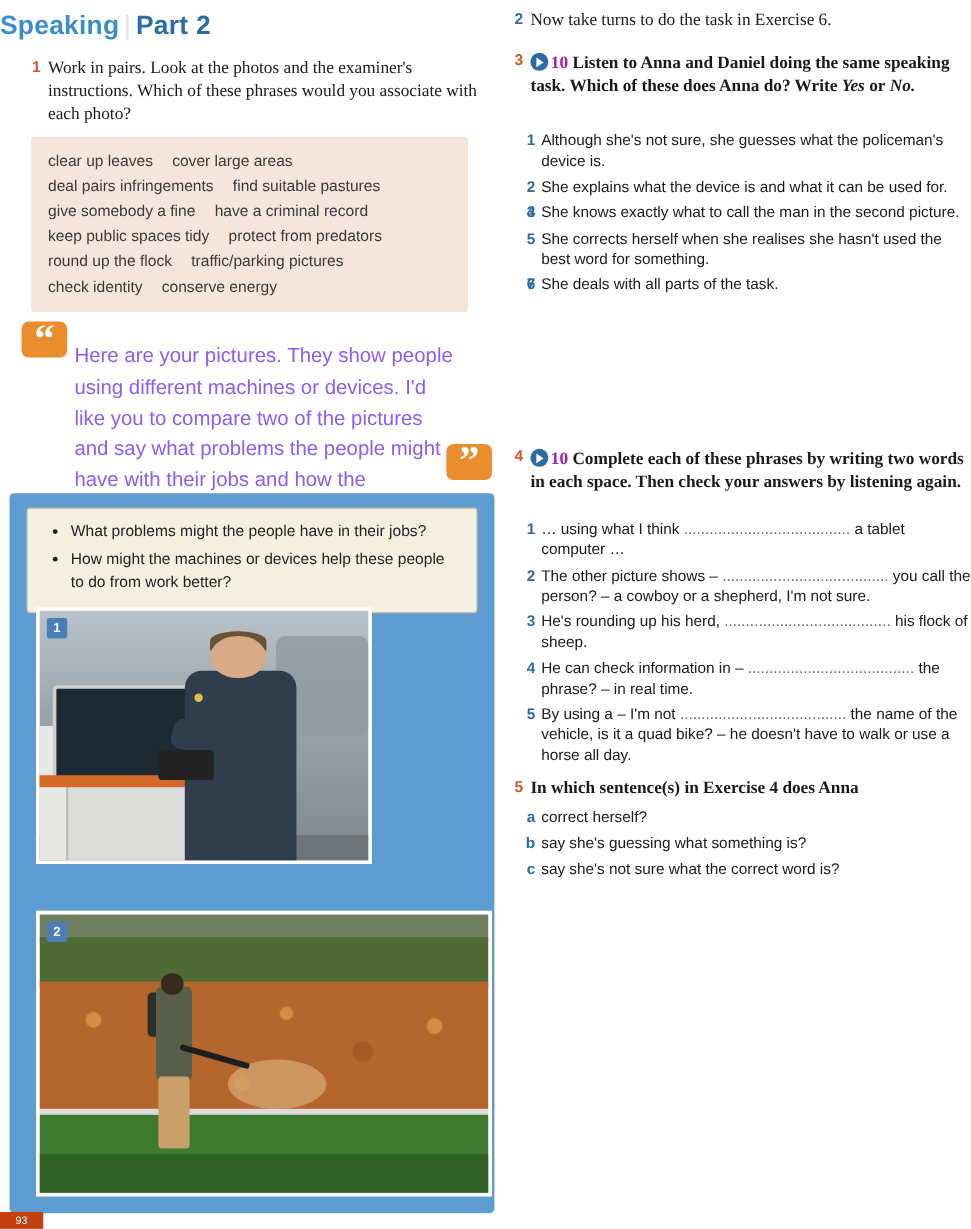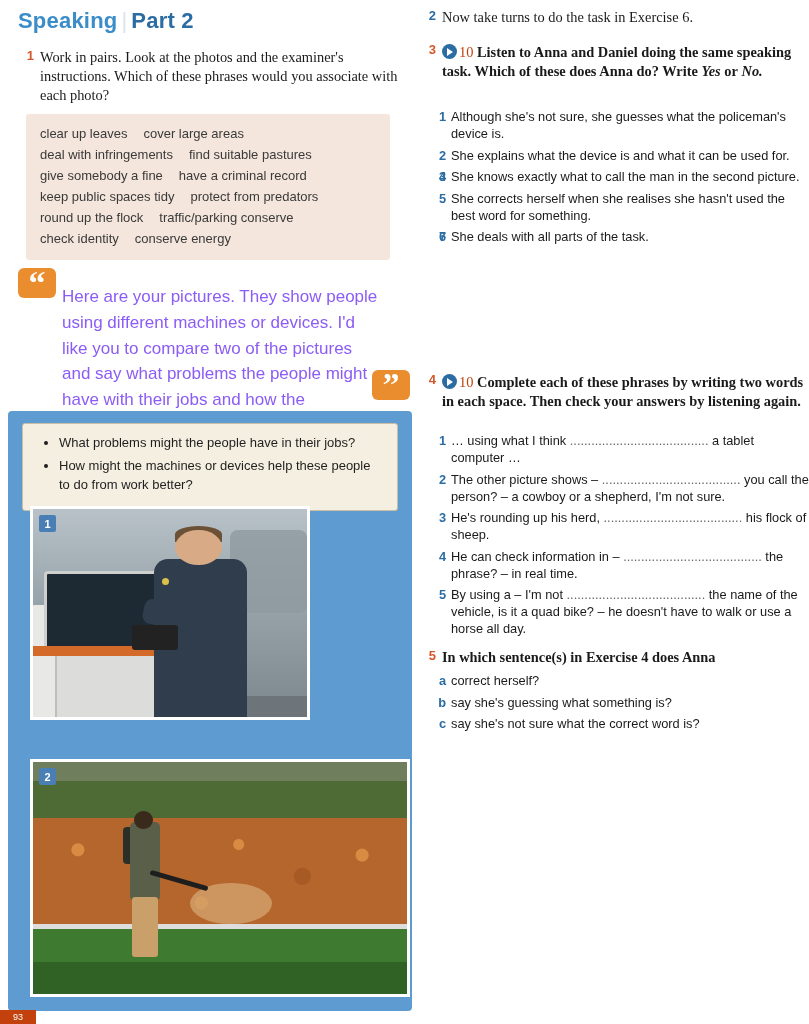--- a/index.html
+++ b/index.html
@@ -12,21 +12,21 @@
     overflow:hidden;
   }
   .page{position:absolute;inset:0;}
 
   
   .col-left{position:absolute;left:0;top:0;width:416px;height:1024px;}
   .col-right{position:absolute;left:420px;top:0;width:389px;height:1024px;}
 
   
   .speaking-head{
-    position:absolute;left:18px;top:8px;
+    position:absolute;left:0;top:8px;
     font-size:22px;font-weight:bold;color:#3a8dc9;
     letter-spacing:.2px;
     text-align:right;
   }
   .speaking-head .bar{color:#d9e4ec;font-weight:normal;padding:0 4px;}
   .speaking-head .part{color:#2b6ca3;}
 
   
   .ex{position:absolute;}
   .ex-num{
@@ -132,21 +132,21 @@
   .play-icon{
     display:inline-block;width:15px;height:15px;
     background:#2b6ca3;border-radius:50%;
     position:relative;top:2px;margin-right:2px;
   }
   .play-icon::after{
     content:"";position:absolute;left:5px;top:3.5px;
     border-left:6px solid #fff;
     border-top:4px solid transparent;border-bottom:4px solid transparent;
   }
-  .track-num{font-weight:normal;color:#c2410c;}
+  .track-num{font-weight:bold;color:#a21caf;}
 
   .sub-list{margin:0;padding:0;list-style:none;font-size:12.8px;line-height:1.33;}
   .sub-list li{position:relative;padding-left:17px;margin-bottom:4.5px;}
   .sub-list li .n{position:absolute;left:0;top:0;width:12px;text-align:right;font-weight:bold;color:#2b6ca3;}
   .sub-list.letters li .n{color:#2b6ca3;}
 
   .dots{letter-spacing:0px;color:#666;}
 
   .footer-num{
     position:absolute;left:0;bottom:0;width:36px;height:14px;
@@ -168,30 +168,30 @@
     <div class="ex" style="left:18px;top:48px;width:394px;">
       <div class="ex-num">1</div>
       <div class="ex-body serif">Work in pairs. Look at the photos and the examiner's instructions. Which of these phrases would you associate with each photo?</div>
     </div>
 
     <div class="phrase-box">
       <div class="phrase-row">
         <span>clear up leaves</span><span class="gap"></span><span>cover large areas</span>
       </div>
       <div class="phrase-row">
-        <span>deal with infringements</span><span class="gap"></span><span>find suitable pastures</span>
+        <span>deal pairs infringements</span><span class="gap"></span><span>find suitable pastures</span>
       </div>
       <div class="phrase-row">
         <span>give somebody a fine</span><span class="gap"></span><span>have a criminal record</span>
       </div>
       <div class="phrase-row">
         <span>keep public spaces tidy</span><span class="gap"></span><span>protect from predators</span>
       </div>
       <div class="phrase-row">
-        <span>round up the flock</span><span class="gap"></span><span>traffic/parking conserve</span>
+        <span>round up the flock</span><span class="gap"></span><span>traffic/parking pictures</span>
       </div>
       <div class="phrase-row">
         <span>check identity</span><span class="gap"></span><span>conserve energy</span>
       </div>
     </div>
 
     <div class="quote-wrap">
       <div class="quote-mark qm-open">“</div>
       <div class="quote-text">Here are your pictures. They show people using different machines or devices. I'd like you to compare two of the pictures and say what problems the people might have with their jobs and how the machines or devices might help the people to do their jobs better.</div>
       <div class="quote-mark qm-close">”</div>

